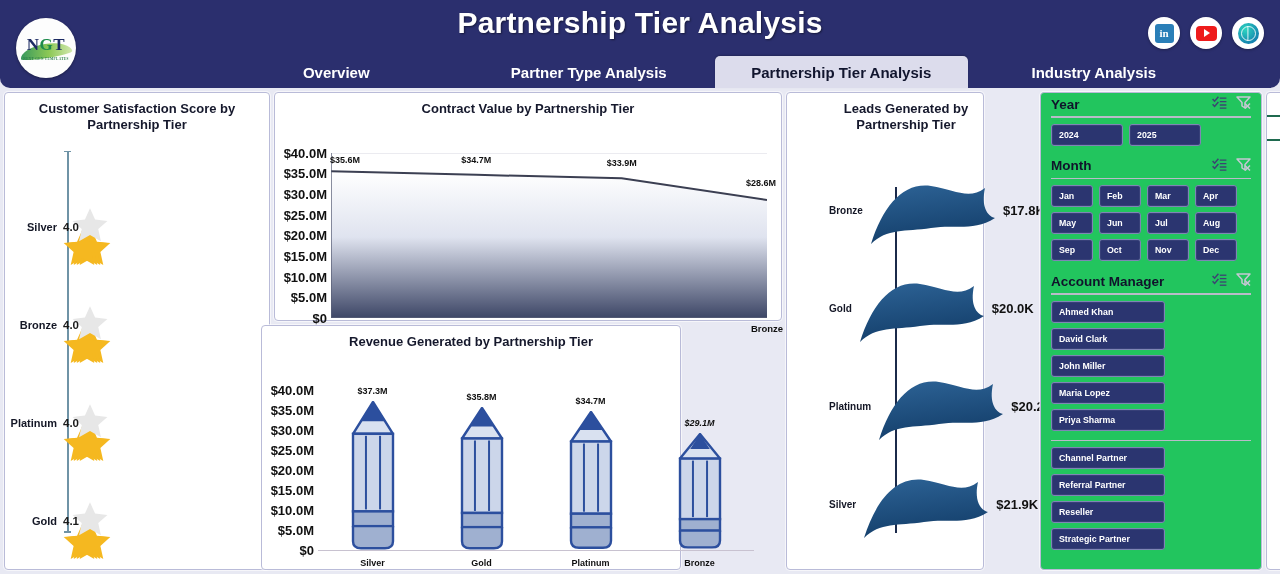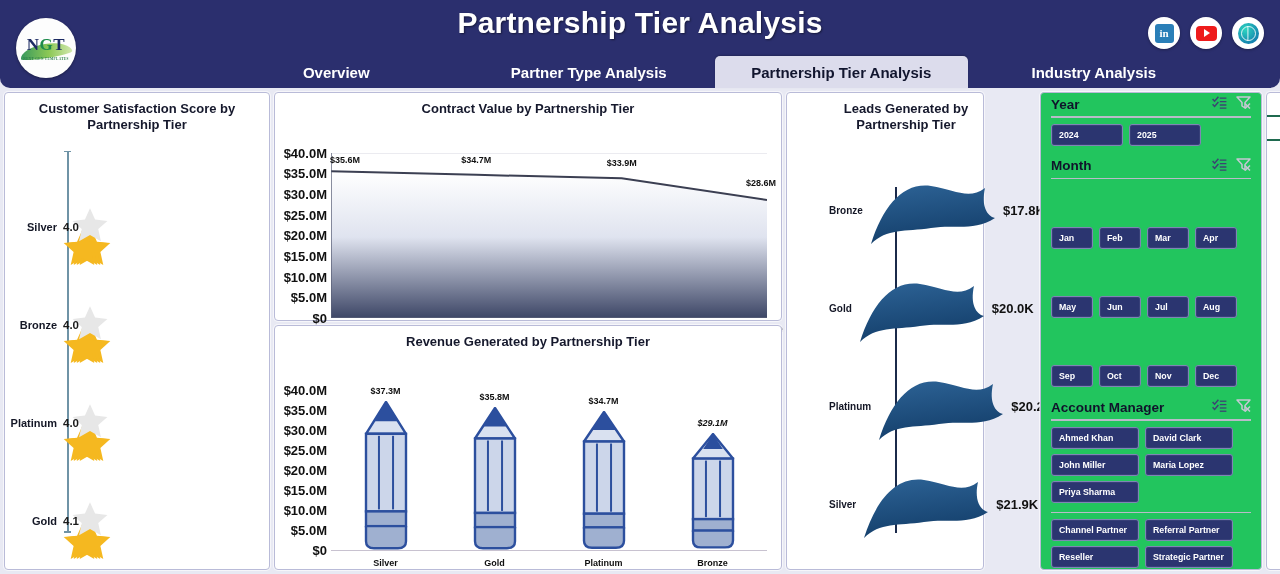--- a/index.html
+++ b/index.html
@@ -94,21 +94,21 @@
     border: 1px solid #b9bbd8; border-radius: 4px;
     box-shadow: 0 0 0 1px rgba(255,255,255,.6);
   }
   .ptitle {
     text-align: center; font-size: 13px; font-weight: bold; color: #15182c;
     padding: 8px 6px 2px; line-height: 1.22;
   }
 
   #p-csat   { left: 4px;    top: 92px;  width: 266px; height: 478px; }
   #p-contract { left: 274px; top: 92px;  width: 508px; height: 229px; }
-  #p-revenue  { left: 274px; top: 325px; width: 508px; height: 245px; }
+  #p-revenue  { left: 261px; top: 325px; width: 420px; height: 245px; }
   #p-leads  { left: 786px;  top: 92px;  width: 198px; height: 478px; padding-left: 42px; }
   #p-filter { left: 1040px; top: 92px;  width: 222px; height: 478px;
               background:#22c55e; padding: 0 10px; overflow: hidden; }
   #p-edge   { left: 1266px; top: 92px;  width: 40px;  height: 478px; }
 
   
   .csat-body { position: relative; height: 400px; margin-top: 6px; }
   .csat-axis {
     position: absolute; left: 62px; top: 10px; bottom: 8px; width: 1.5px;
     background: #6f93a6;
@@ -181,22 +181,22 @@
   .sl-rule { height: 1.5px; background: #b9bbc9; margin-bottom: 6px; }
   .chips { display: flex; flex-wrap: wrap; gap: 5px 6px; margin-bottom: 9px; }
   .chip {
     background: #2b3570; color: #ffffff;
     font-size: 8.8px; font-weight: bold;
     border: 1px solid #7e86b5; border-radius: 3px;
     padding: 5px 7px; cursor: pointer; white-space: nowrap;
     box-shadow: inset 0 0 0 1px rgba(255,255,255,.06);
   }
   .chip.w-year { min-width: 72px; text-align: left; }
-  .chip.w-mon  { width: 42px; text-align: left; margin-top: 42px; }
-  .chip.w-half { width: 88px; text-align: left; }
+  .chip.w-mon  { width: 42px; text-align: left; }
+  .chip.w-half { width: 114px; text-align: left; }
   .edge-line { position:absolute; left:0; width:34px; height:2px; background:#1f6a4f; }
 </style>
 </head>
 <body>
 
 <div id="app">
 
   <div class="header">
     <div class="logo">
       <div class="swoosh"></div>

